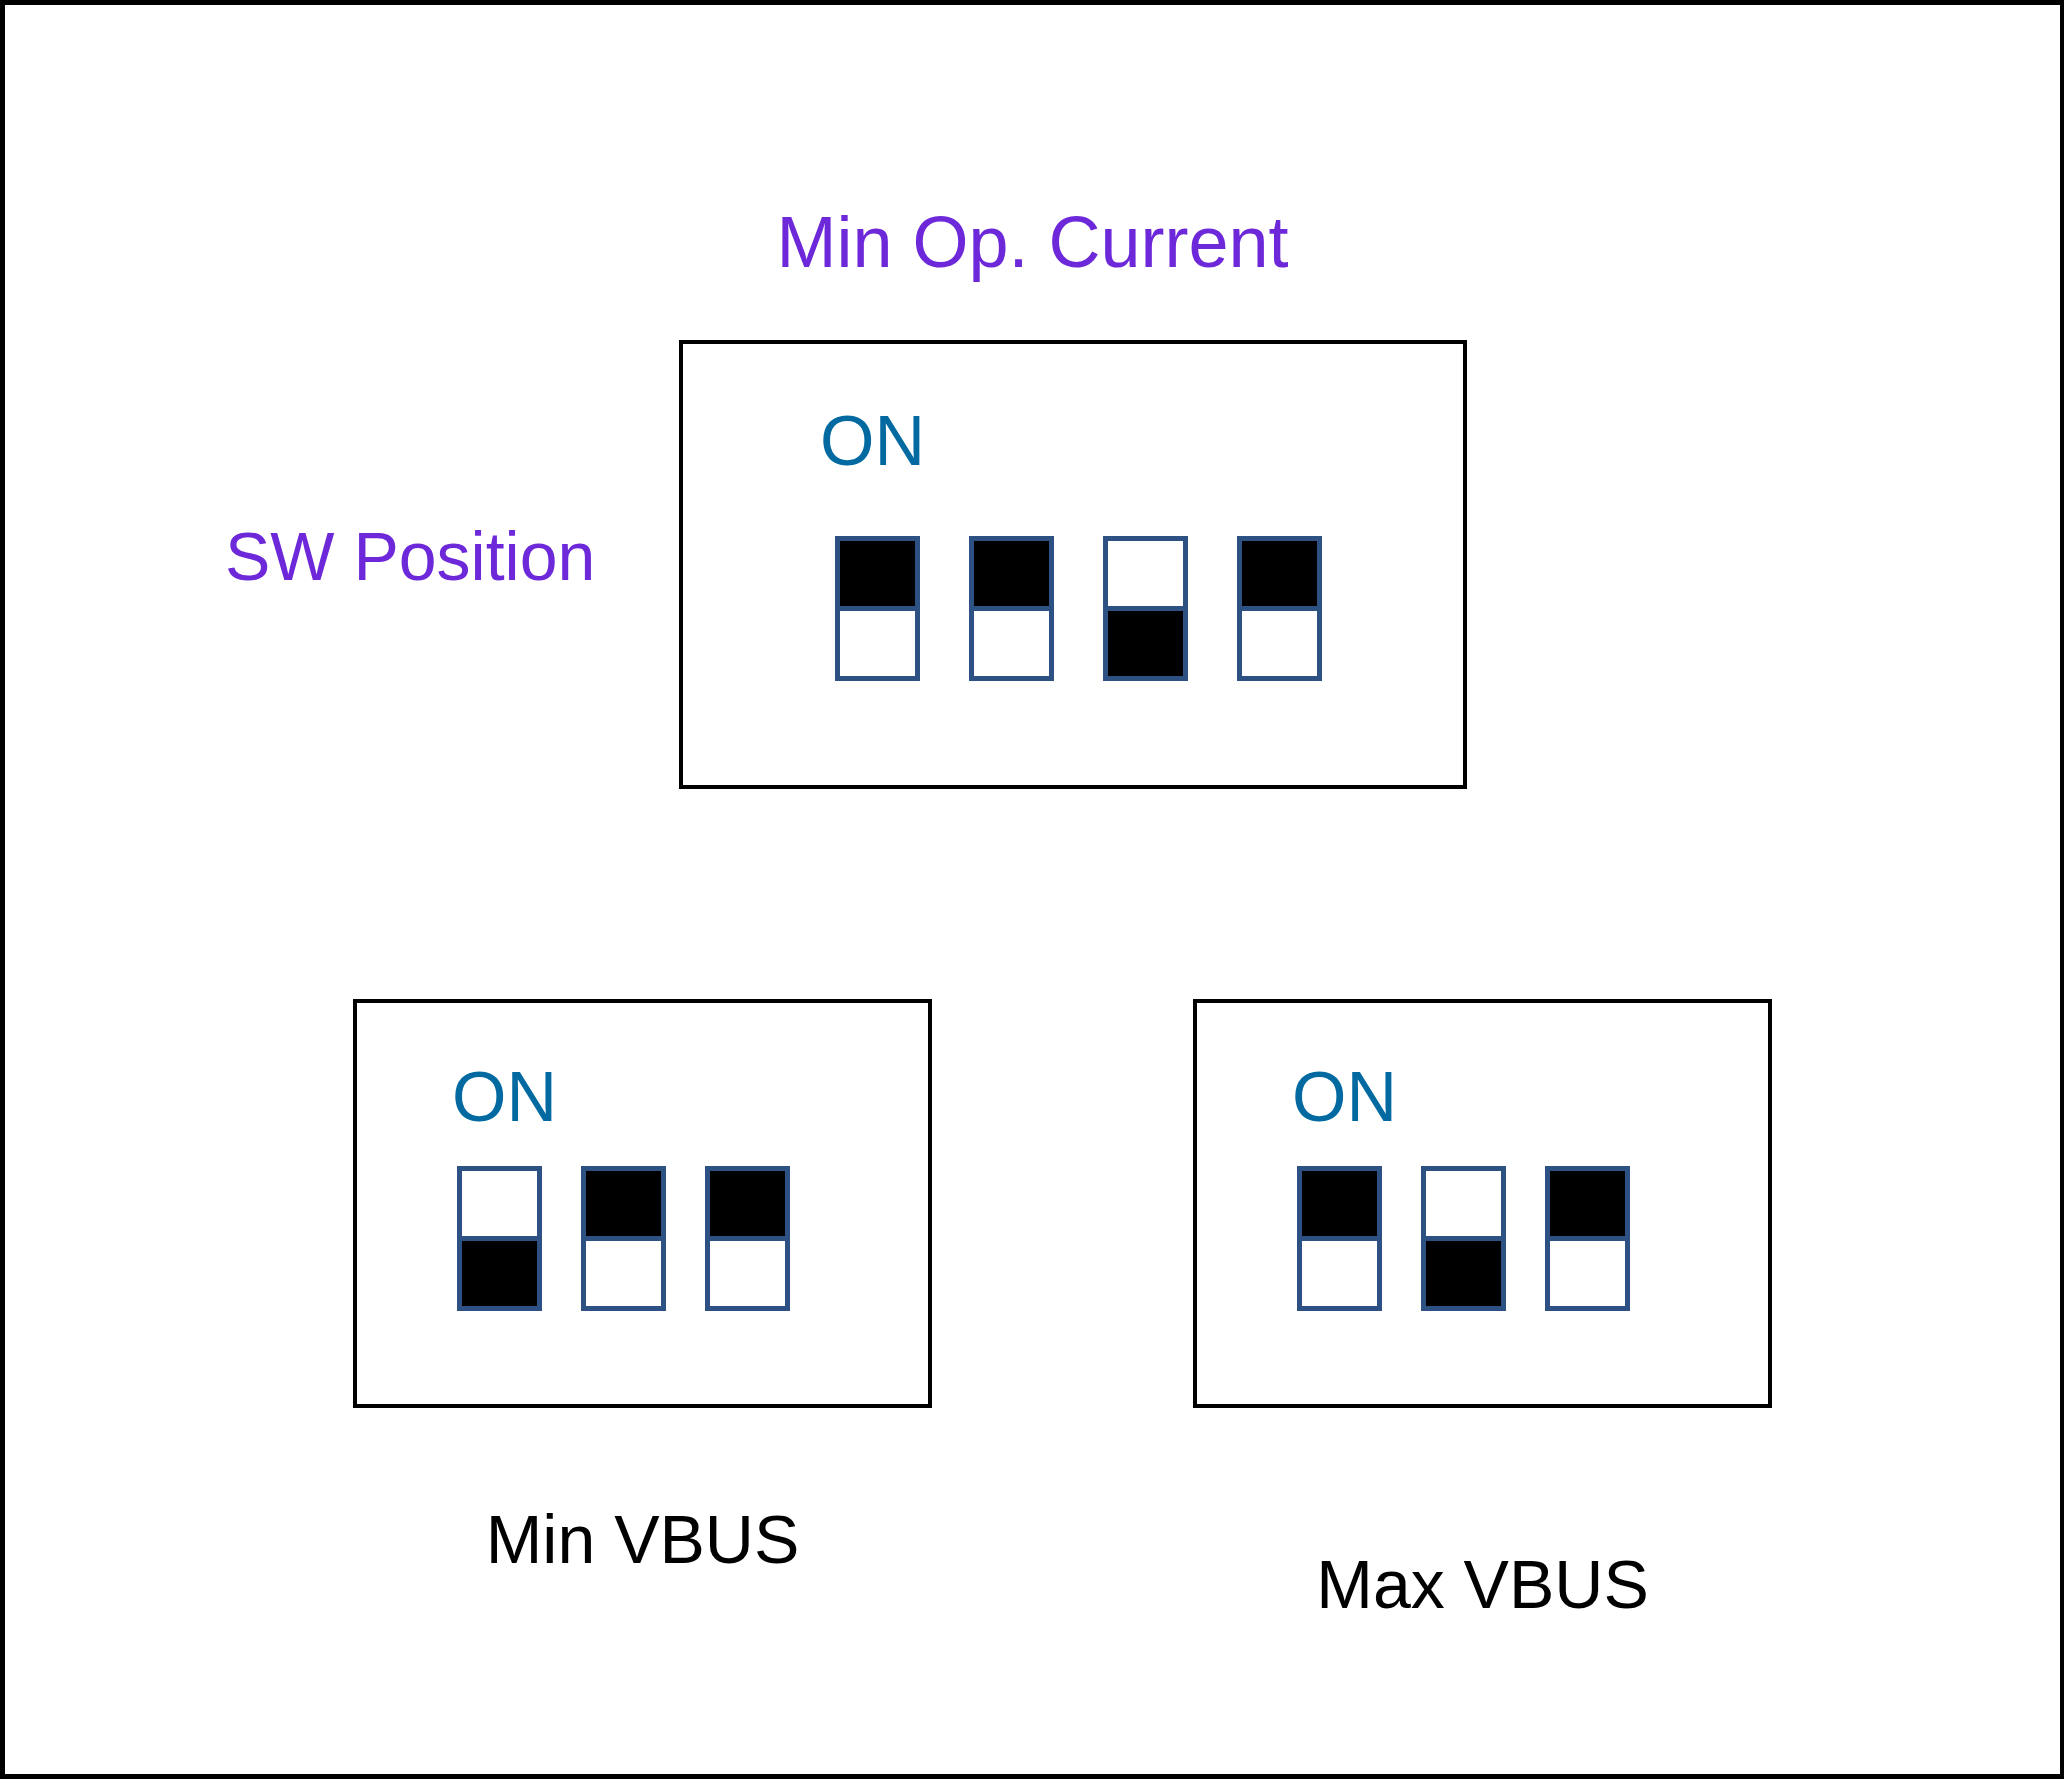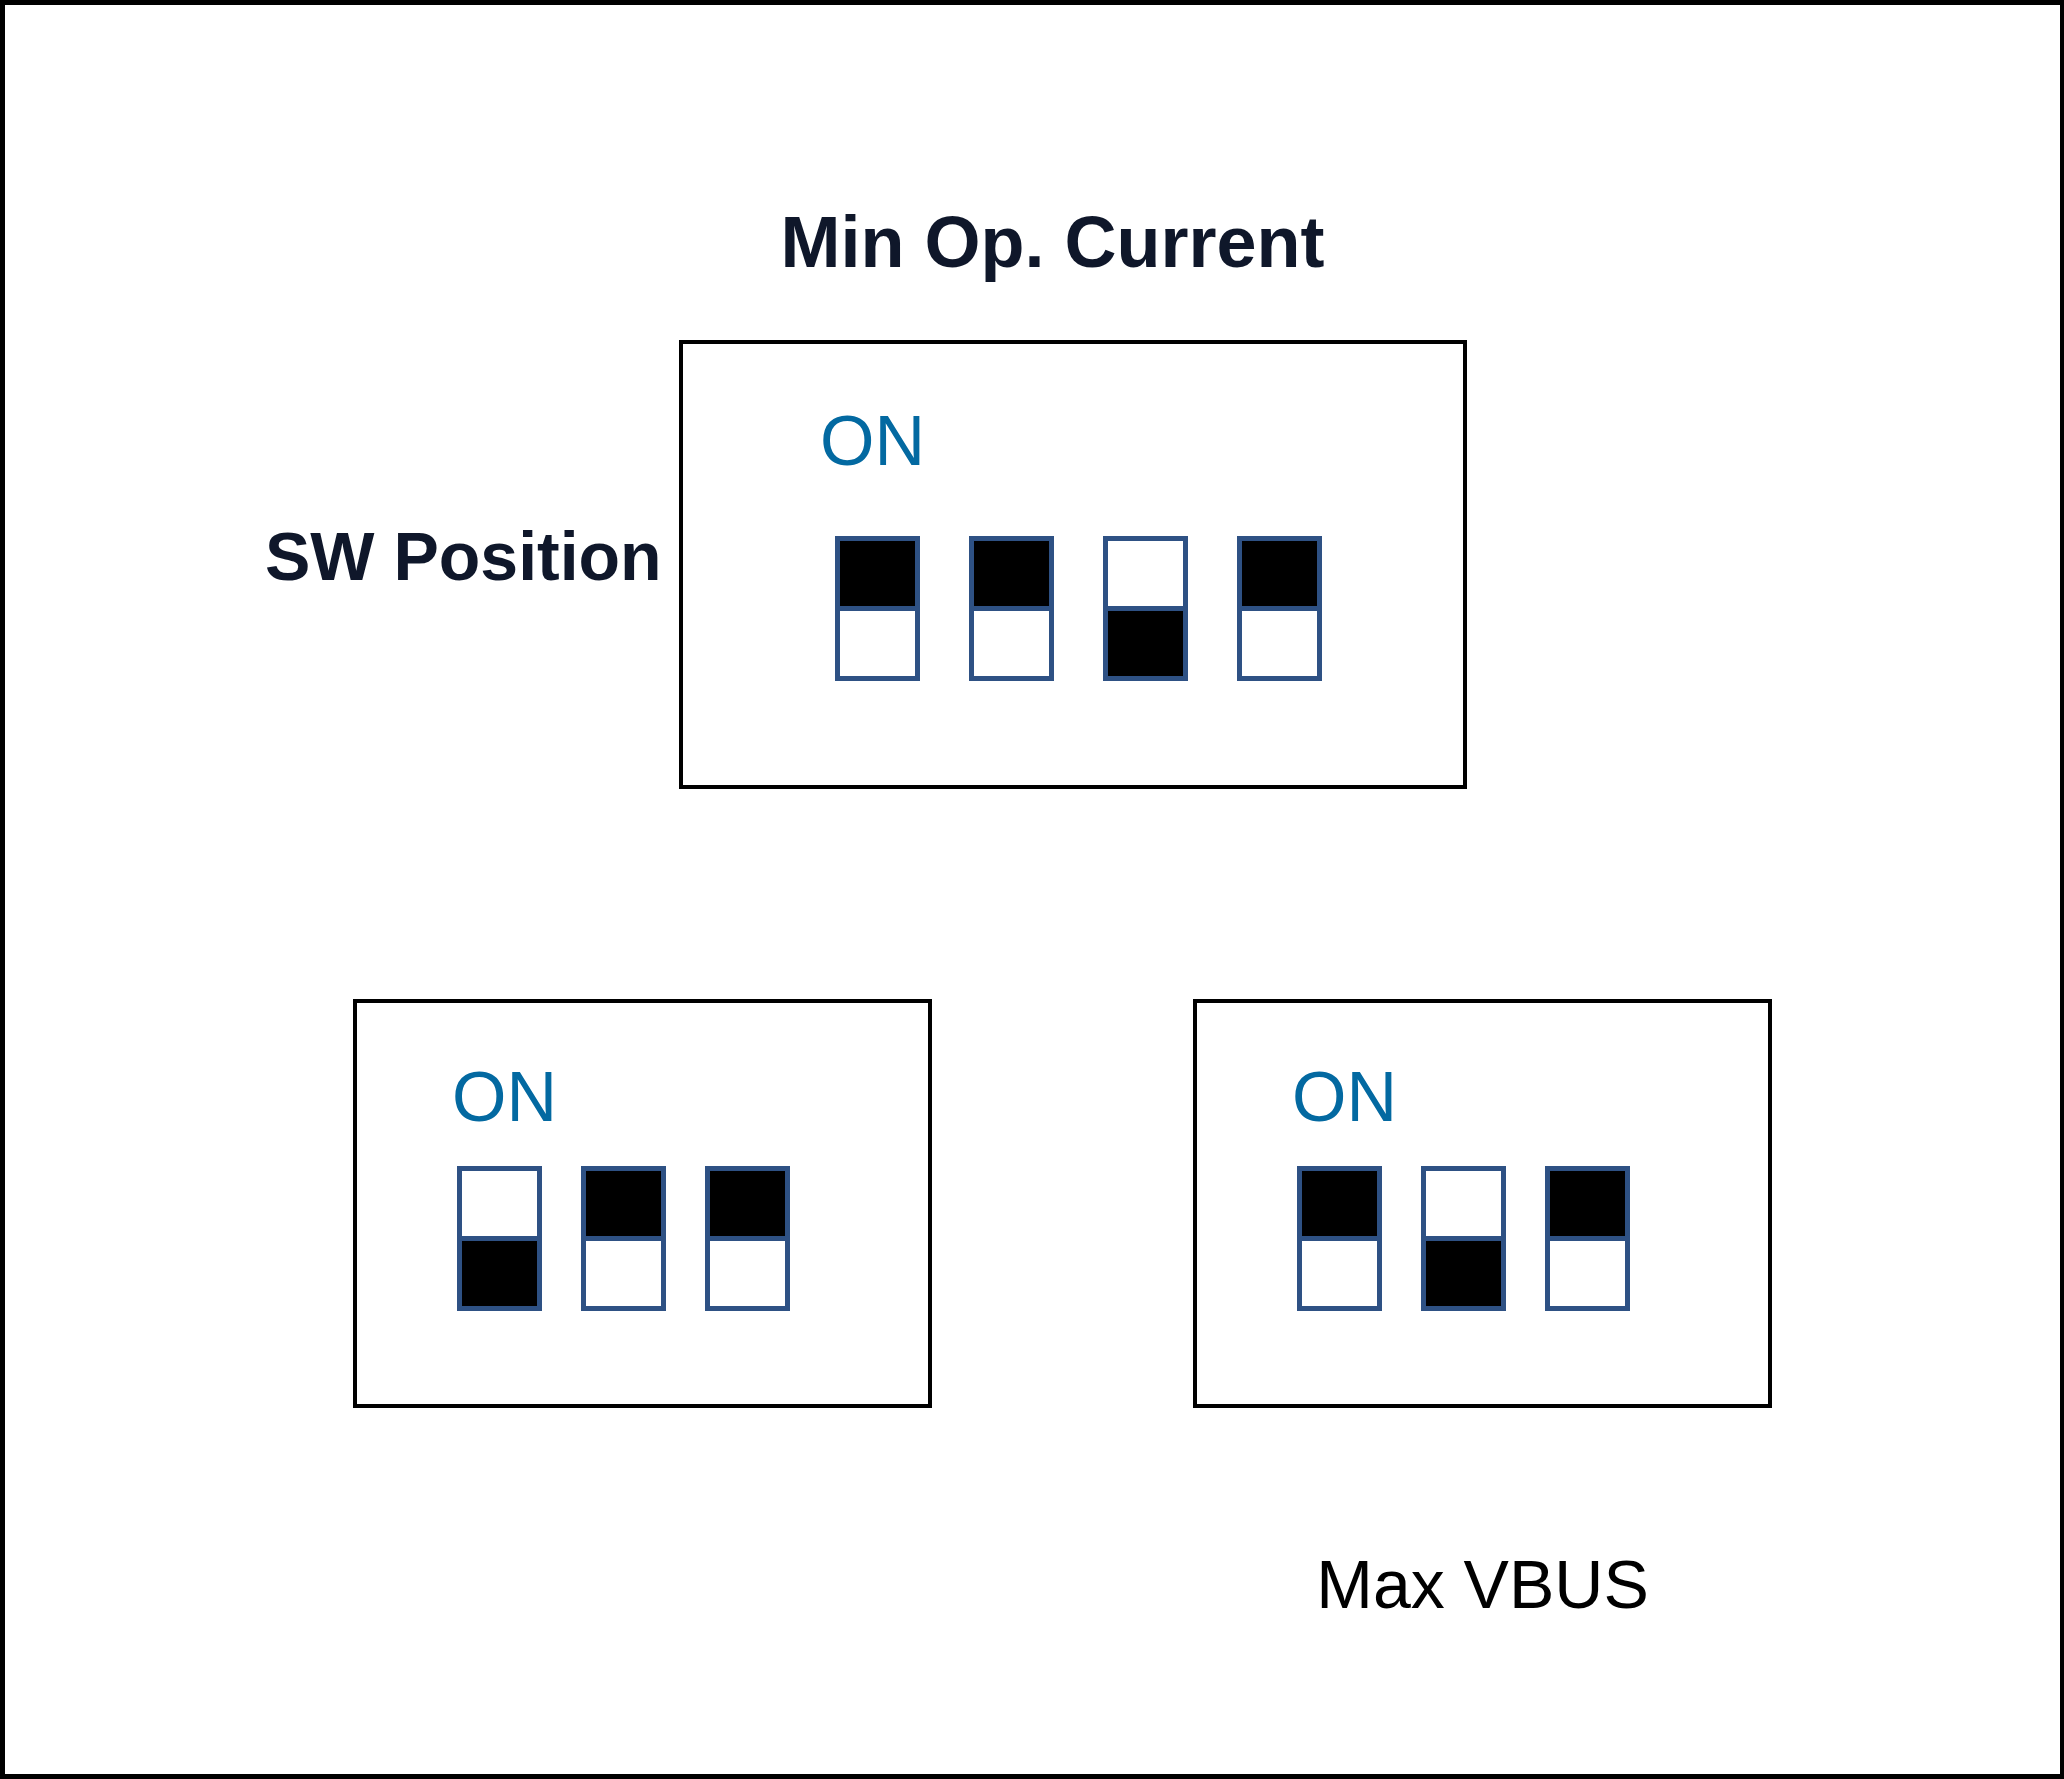--- a/index.html
+++ b/index.html
@@ -16,25 +16,24 @@
     height: 1779px;
     background: #ffffff;
     box-sizing: border-box;
     border: 5.7px solid #000000;
     overflow: hidden;
   }
 
   
   .label {
     position: absolute;
-    color: #0f172a;
-    font-weight: 700;
+    color: #6d28d9;
+    font-weight: 400;
     white-space: nowrap;
     line-height: 1;
-    padding-left: 40px;
   }
   .title-main {
     left: 0;
     right: 0;
     top: 201px;
     text-align: center;
     font-size: 72px;
   }
   .sw-position-label {
     left: 220px;
@@ -160,16 +159,17 @@
         <div class="switch-half top"></div>
         <div class="switch-half bottom filled"></div>
       </div>
       <div class="switch">
         <div class="switch-half top filled"></div>
         <div class="switch-half bottom"></div>
       </div>
     </div>
   </div>
 
+  <div class="caption caption-left">Min VBUS</div>
   <div class="caption caption-right">Max VBUS</div>
 
 </div>
 
 
 </body></html>

